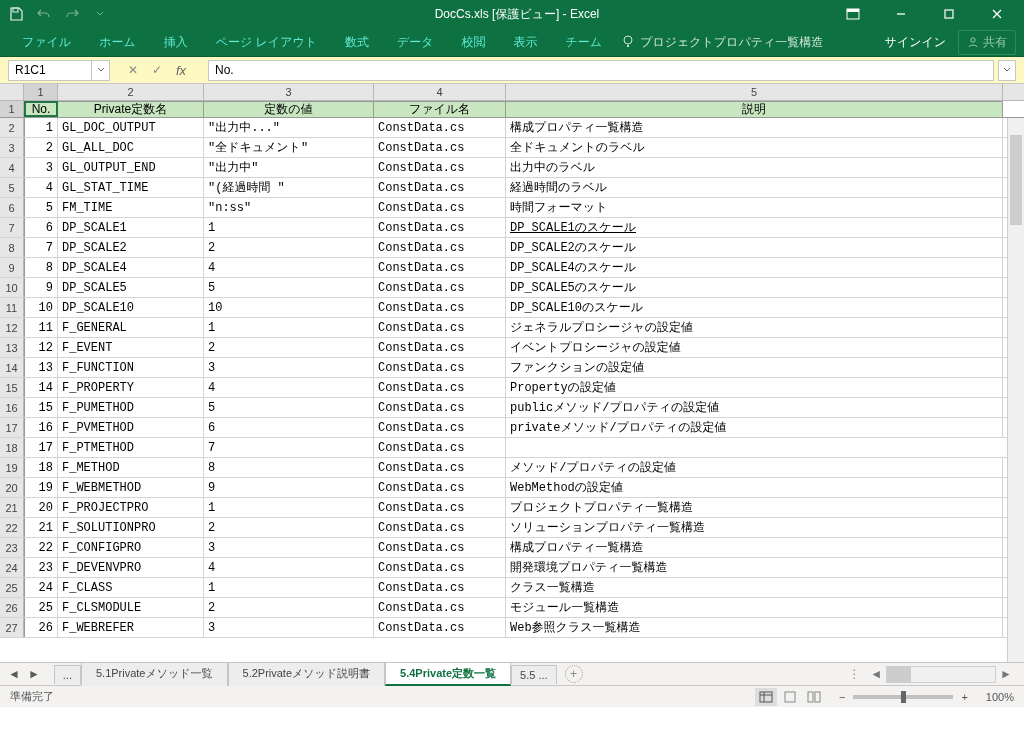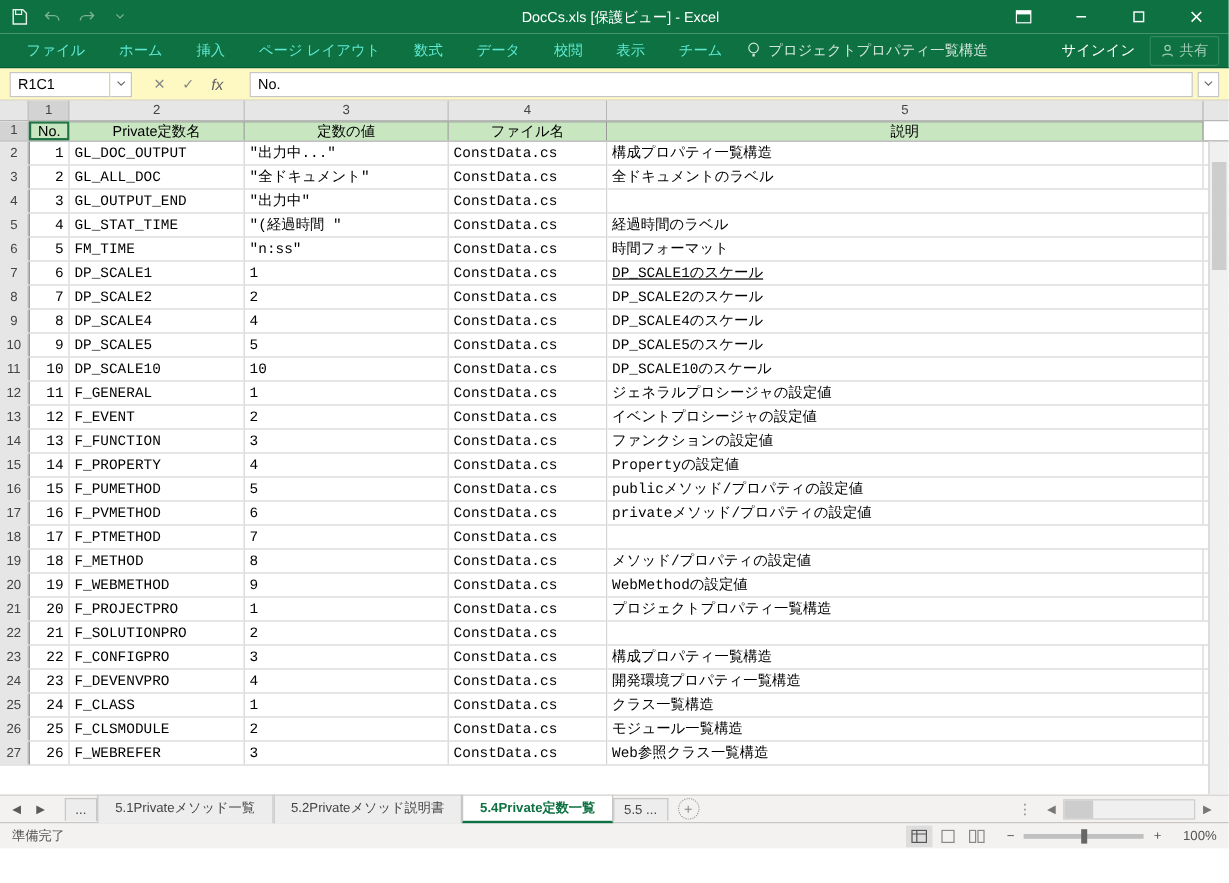--- a/index.html
+++ b/index.html
@@ -205,20 +205,21 @@
         <div class="dc" style="width: 170px;">"全ドキュメント"</div>
         <div class="dc" style="width: 132px;">ConstData.cs</div>
         <div class="dc" style="width: 497px;">全ドキュメントのラベル</div>
       </div>
       <div class="dr">
         <div class="rn">4</div>
         <div class="dc n nl" style="width: 34px;">3</div>
         <div class="dc" style="width: 146px;">GL_OUTPUT_END</div>
         <div class="dc" style="width: 170px;">"出力中"</div>
         <div class="dc" style="width: 132px;">ConstData.cs</div>
+        <div class="dc" style="width: 497px;">出力中のラベル</div>
       </div>
       <div class="dr">
         <div class="rn">5</div>
         <div class="dc n nl" style="width: 34px;">4</div>
         <div class="dc" style="width: 146px;">GL_STAT_TIME</div>
         <div class="dc" style="width: 170px;">"(経過時間 "</div>
         <div class="dc" style="width: 132px;">ConstData.cs</div>
         <div class="dc" style="width: 497px;">経過時間のラベル</div>
       </div>
       <div class="dr">
@@ -347,20 +348,21 @@
         <div class="dc" style="width: 170px;">1</div>
         <div class="dc" style="width: 132px;">ConstData.cs</div>
         <div class="dc" style="width: 497px;">プロジェクトプロパティ一覧構造</div>
       </div>
       <div class="dr">
         <div class="rn">22</div>
         <div class="dc n nl" style="width: 34px;">21</div>
         <div class="dc" style="width: 146px;">F_SOLUTIONPRO</div>
         <div class="dc" style="width: 170px;">2</div>
         <div class="dc" style="width: 132px;">ConstData.cs</div>
+        <div class="dc" style="width: 497px;">ソリューションプロパティ一覧構造</div>
       </div>
       <div class="dr">
         <div class="rn">23</div>
         <div class="dc n nl" style="width: 34px;">22</div>
         <div class="dc" style="width: 146px;">F_CONFIGPRO</div>
         <div class="dc" style="width: 170px;">3</div>
         <div class="dc" style="width: 132px;">ConstData.cs</div>
         <div class="dc" style="width: 497px;">構成プロパティ一覧構造</div>
       </div>
       <div class="dr">

